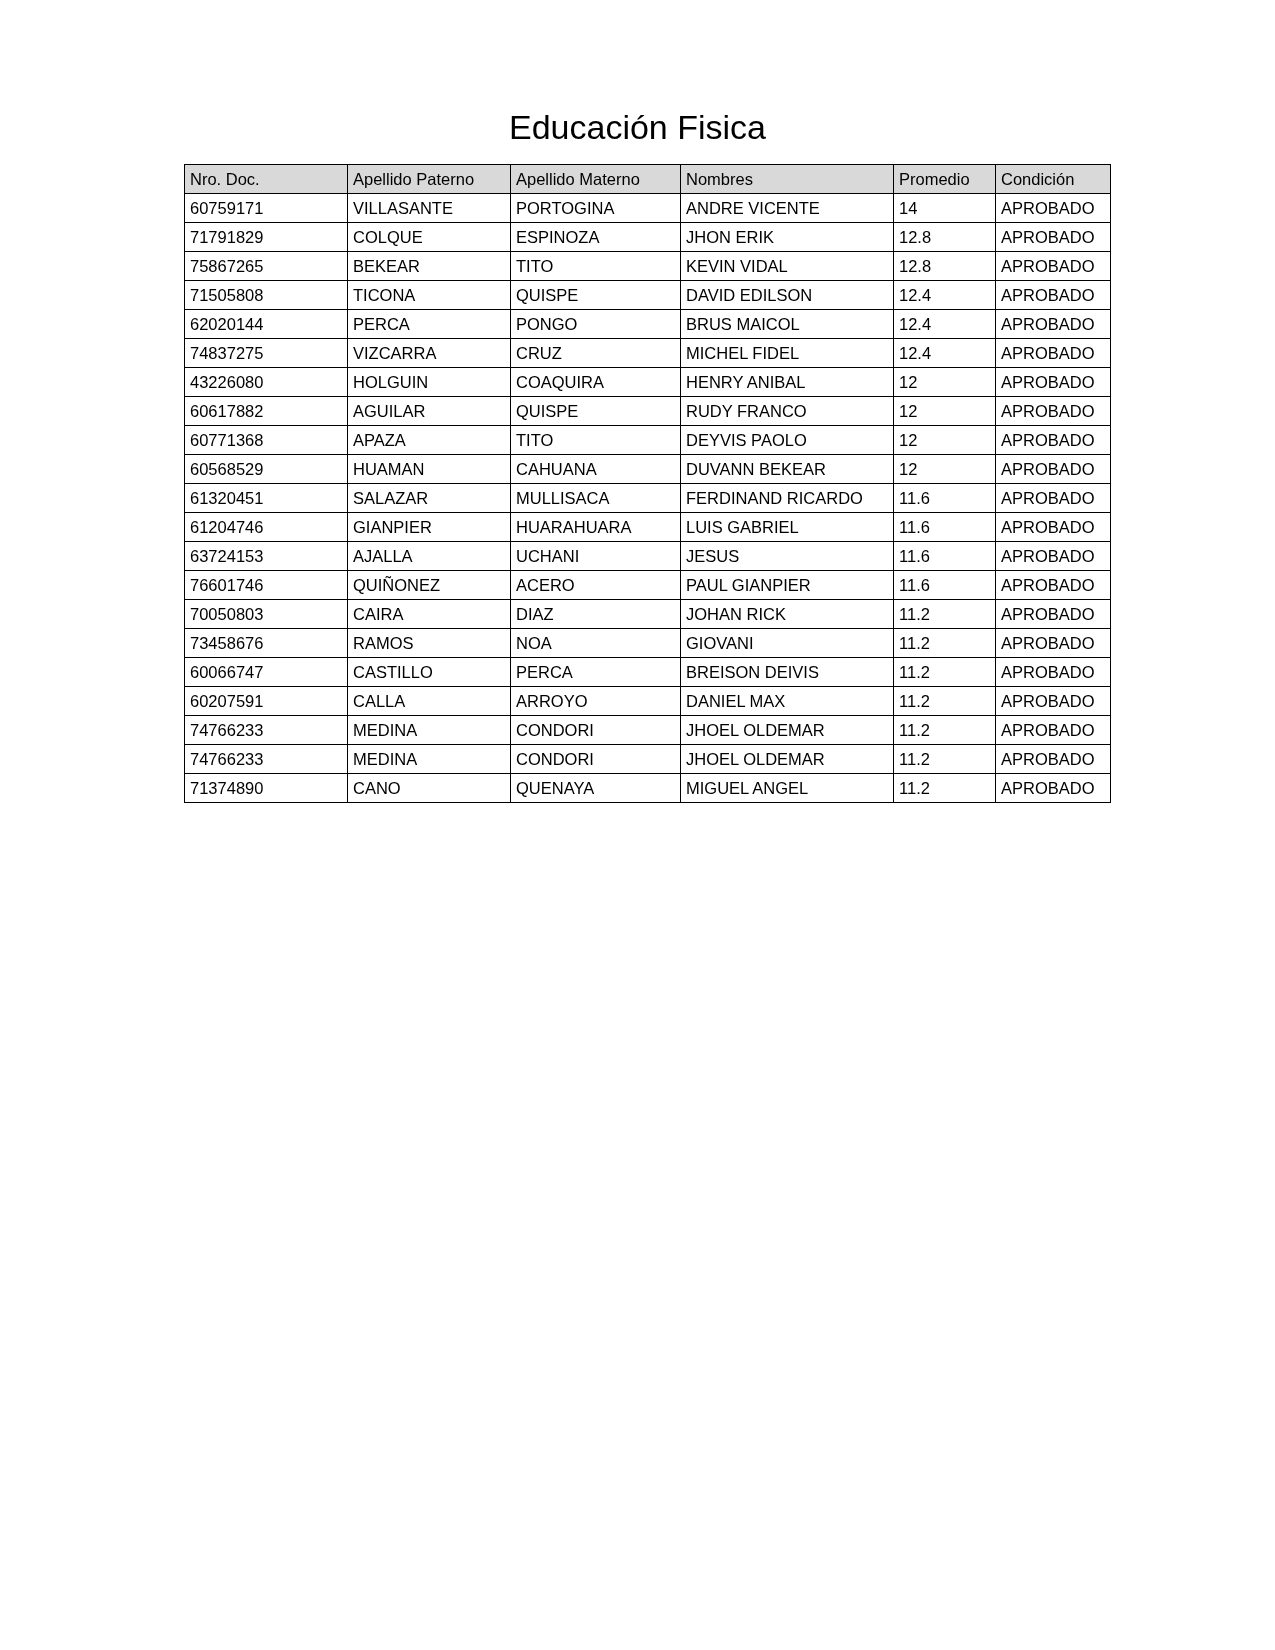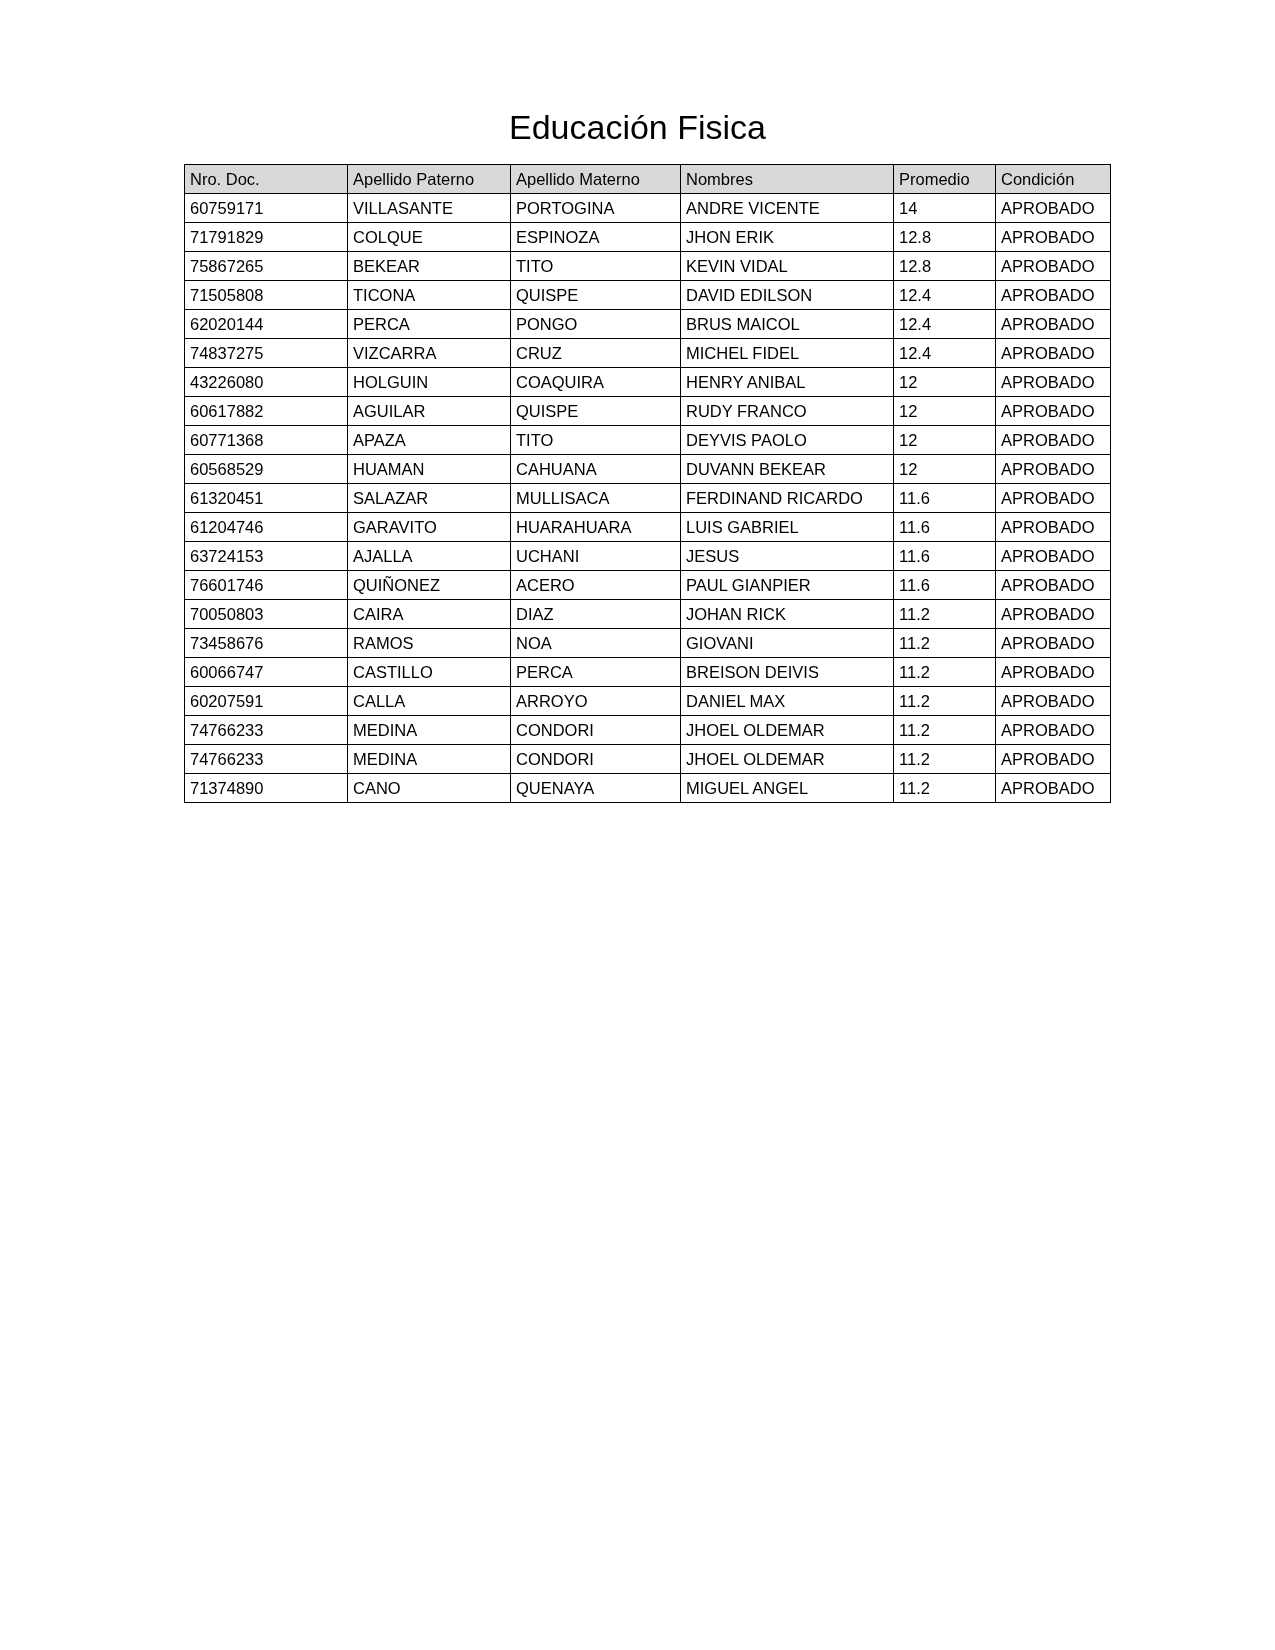--- a/index.html
+++ b/index.html
@@ -181,21 +181,21 @@
           <tr>
             <td class="num">61320451</td>
             <td class="txt">SALAZAR</td>
             <td class="txt">MULLISACA</td>
             <td class="txt">FERDINAND RICARDO</td>
             <td class="num">11.6</td>
             <td class="txt">APROBADO</td>
           </tr>
           <tr>
             <td class="num">61204746</td>
-            <td class="txt">GARAVITO</td>
+            <td class="txt">GIANPIER</td>
             <td class="txt">HUARAHUARA</td>
             <td class="txt">LUIS GABRIEL</td>
             <td class="num">11.6</td>
             <td class="txt">APROBADO</td>
           </tr>
           <tr>
             <td class="num">63724153</td>
             <td class="txt">AJALLA</td>
             <td class="txt">UCHANI</td>
             <td class="txt">JESUS</td>

